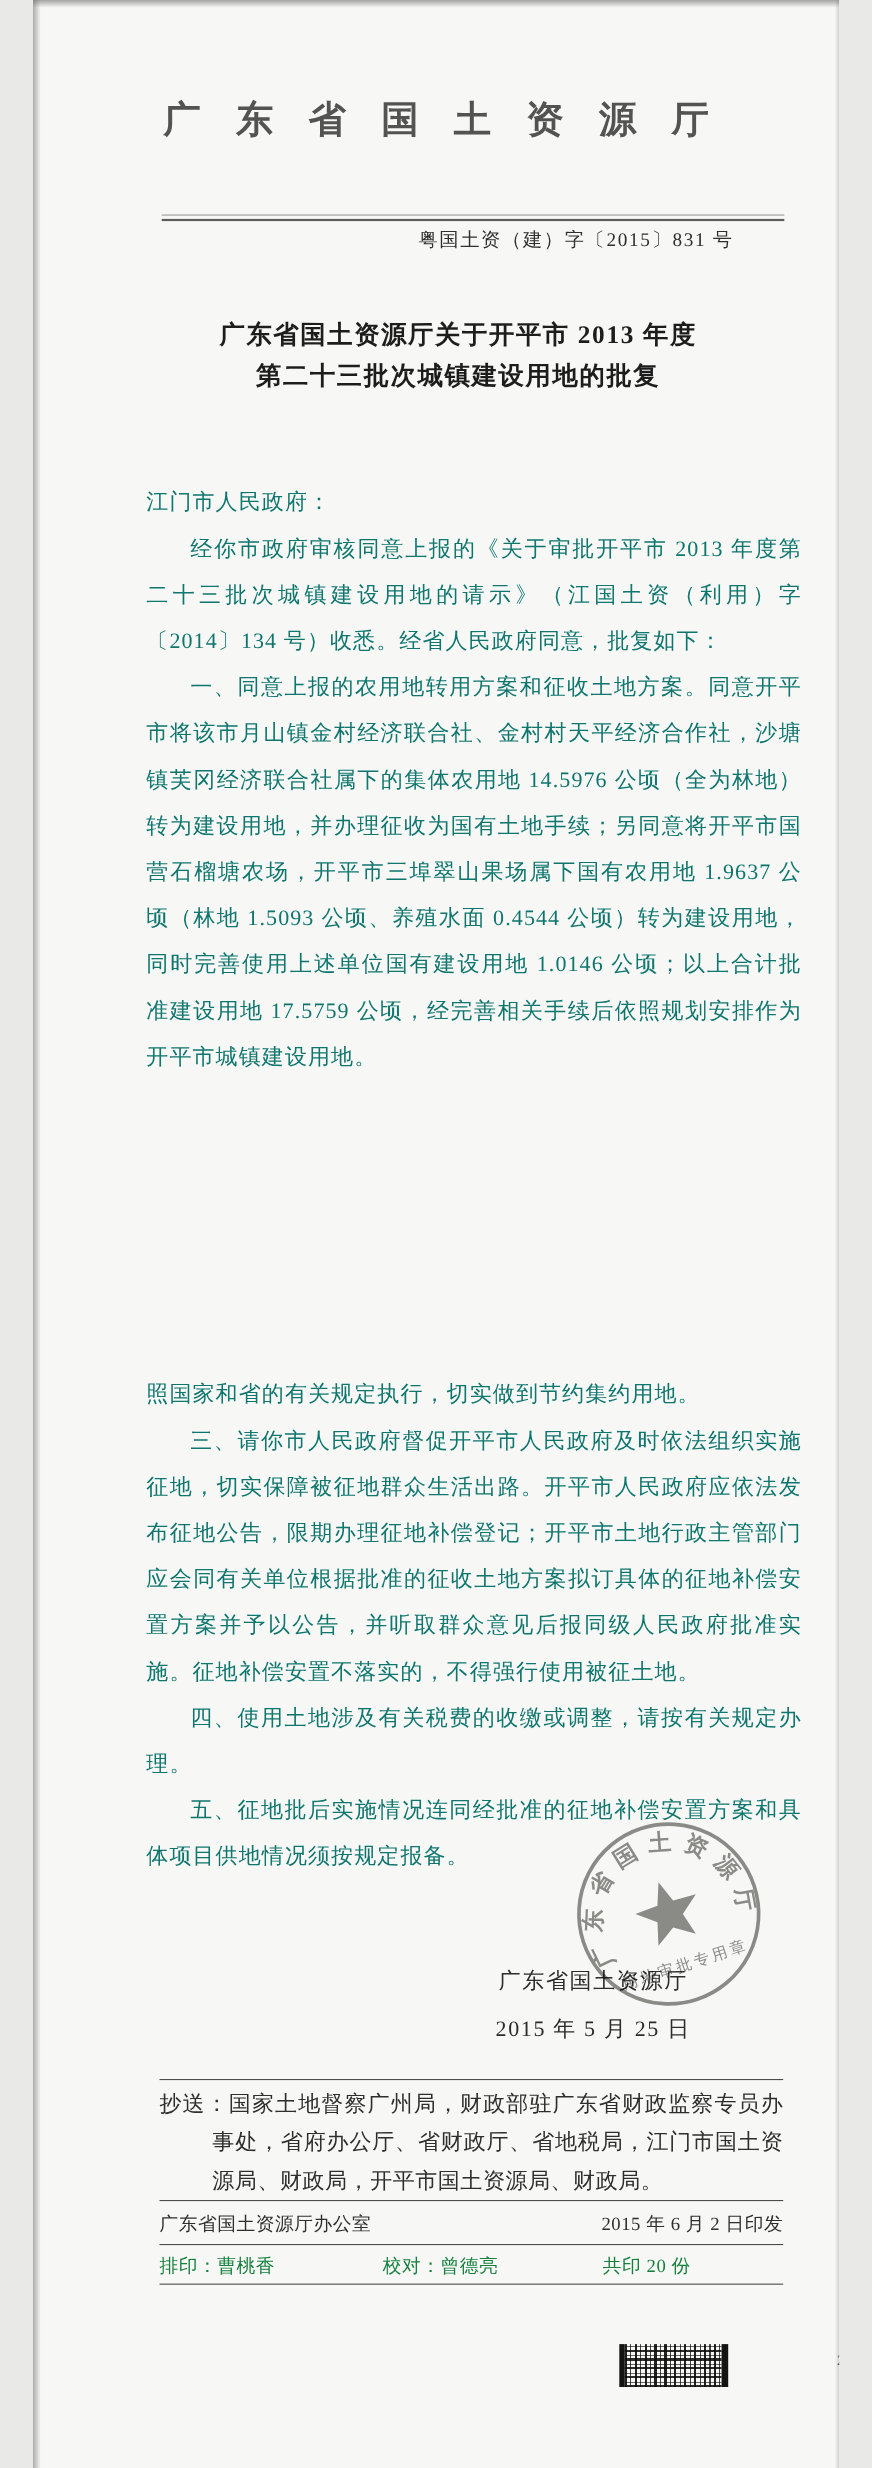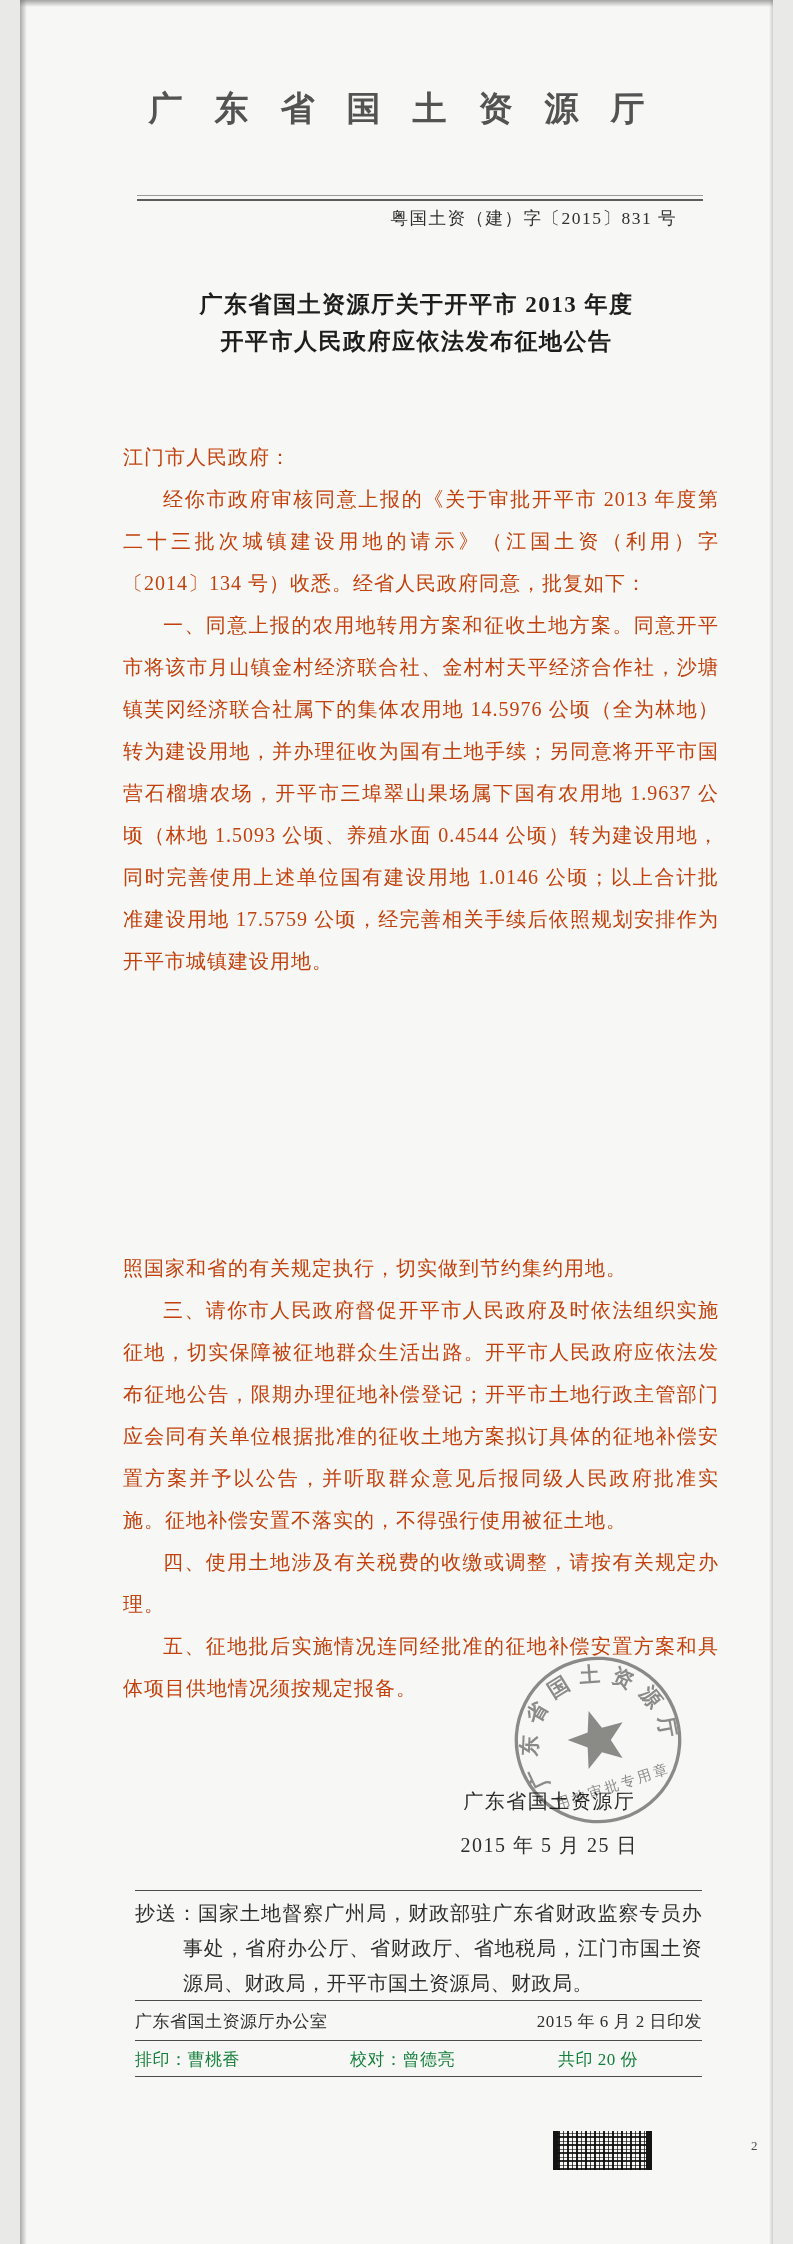--- a/index.html
+++ b/index.html
@@ -4,21 +4,20 @@
 <style>
   html,body{margin:0;padding:0;background:#e9e9e7;}
   .scan{
     position:relative;
     width:733px;height:2244px;
     margin:0 auto;
     background:#f7f7f5;
     overflow:hidden;
     font-family:"Liberation Serif","DejaVu Serif",serif;
     color:#2e2e2e;
-    padding-left:20px;
   }
   
   .scan::before{content:"";position:absolute;top:0;left:0;bottom:0;width:7px;
     background:linear-gradient(90deg,rgba(110,110,108,.55),rgba(110,110,108,0));z-index:5;}
   .scan::after{content:"";position:absolute;top:0;left:0;right:0;height:7px;
     background:linear-gradient(180deg,rgba(110,110,108,.6),rgba(110,110,108,0));z-index:5;}
   .edge-right{position:absolute;top:0;right:0;bottom:0;width:4px;
     background:linear-gradient(270deg,rgba(130,130,128,.35),rgba(130,130,128,0));z-index:5;}
 
   .agency-head{
@@ -35,21 +34,21 @@
     font-size:17.5px;letter-spacing:1.5px;color:#2f2f2f;white-space:nowrap;text-align:center;
   }
   .doc-title{
     position:absolute;top:286px;left:0;width:100%;
     text-align:center;font-size:23px;font-weight:700;line-height:37px;
     letter-spacing:1.5px;color:#1d1d1d;margin-left:20px;
   }
   .body-block{
     position:absolute;left:103px;width:596px;
     font-size:20px;line-height:42px;letter-spacing:1px;
-    text-align:justify;color:#c2410c;
+    text-align:justify;color:#0f766e;
   }
   .body-block p{margin:0;}
   .body-block p.ind{text-indent:2em;}
   .page1-body{top:436px;}
   .page2-body{top:1247px;}
 
   .signature{
     position:absolute;top:1779px;right:135px;
     text-align:center;font-size:20px;line-height:44px;letter-spacing:1.5px;
     color:#2c2c2c;z-index:2;
@@ -76,21 +75,21 @@
     font-size:17px;line-height:32px;letter-spacing:.5px;color:#2e2e2e;
   }
   .issuer-row .left{float:left;}
   .issuer-row .right{float:right;}
 
   .print-row{
     position:absolute;top:2046px;left:0;width:100%;height:28px;
     font-size:17px;line-height:28px;letter-spacing:.5px;color:#15803d;
   }
   .print-row .typeset{position:absolute;left:115px;}
-  .print-row .proof{position:absolute;left:330px;}
+  .print-row .proof{position:absolute;left:318px;}
   .print-row .copies{position:absolute;right:135px;}
 
   .barcode{
     position:absolute;left:533px;top:2131px;width:99px;height:39px;
     border-left:5px solid #141414;border-right:6px solid #141414;
     background:
       repeating-linear-gradient(90deg,rgba(10,10,10,.9) 0 2px,transparent 2px 5px,rgba(10,10,10,.75) 5px 6px,transparent 6px 9px),
       repeating-linear-gradient(0deg,rgba(10,10,10,.85) 0 2px,transparent 2px 4px,rgba(10,10,10,.6) 4px 5px,transparent 5px 8px);
     box-sizing:border-box;
   }
@@ -104,21 +103,21 @@
 
 <div class="scan">
   <div class="edge-right"></div>
 
   <div class="agency-head">广东省国土资源厅</div>
   <div class="head-rule"></div>
   <div class="doc-number">粤国土资（建）字〔2015〕831 号</div>
 
   <div class="doc-title">
     <div>广东省国土资源厅关于开平市 2013 年度</div>
-    <div>开平市人民政府应依法发布征地公告</div>
+    <div>第二十三批次城镇建设用地的批复</div>
   </div>
 
   <div class="body-block page1-body">
     <p>江门市人民政府：</p>
     <p class="ind">经你市政府审核同意上报的《关于审批开平市 2013 年度第二十三批次城镇建设用地的请示》（江国土资（利用）字〔2014〕134 号）收悉。经省人民政府同意，批复如下：</p>
     <p class="ind">一、同意上报的农用地转用方案和征收土地方案。同意开平市将该市月山镇金村经济联合社、金村村天平经济合作社，沙塘镇芙冈经济联合社属下的集体农用地 14.5976 公顷（全为林地）转为建设用地，并办理征收为国有土地手续；另同意将开平市国营石榴塘农场，开平市三埠翠山果场属下国有农用地 1.9637 公顷（林地 1.5093 公顷、养殖水面 0.4544 公顷）转为建设用地，同时完善使用上述单位国有建设用地 1.0146 公顷；以上合计批准建设用地 17.5759 公顷，经完善相关手续后依照规划安排作为开平市城镇建设用地。</p>
   </div>
 
   <div class="body-block page2-body">
     <p>照国家和省的有关规定执行，切实做到节约集约用地。</p>

